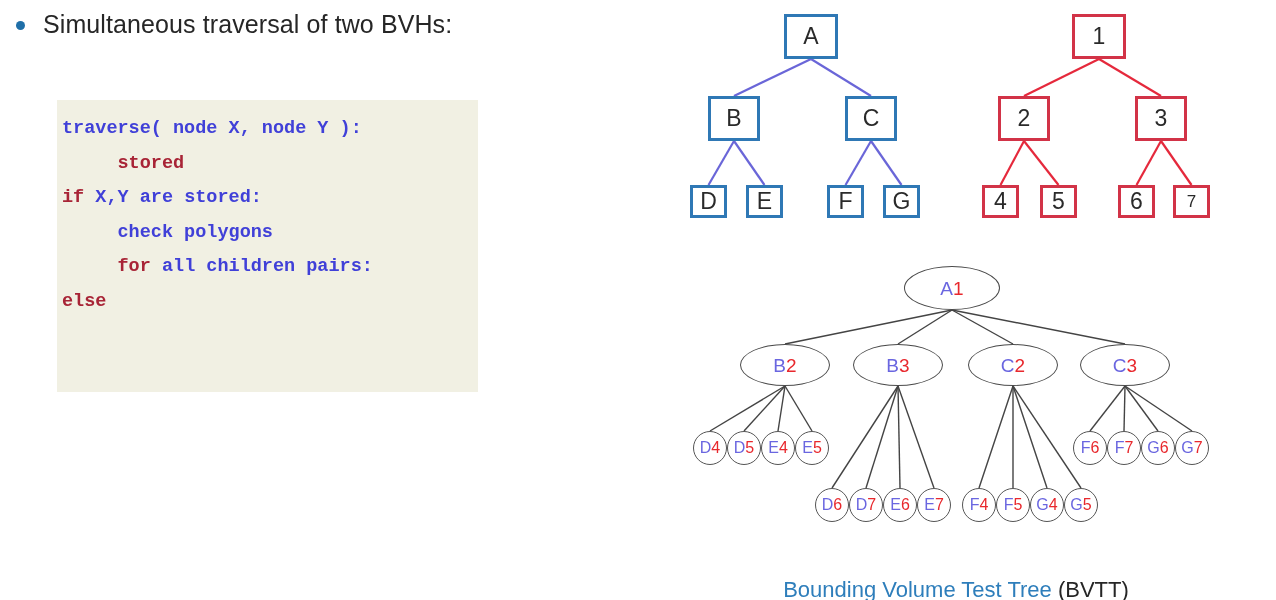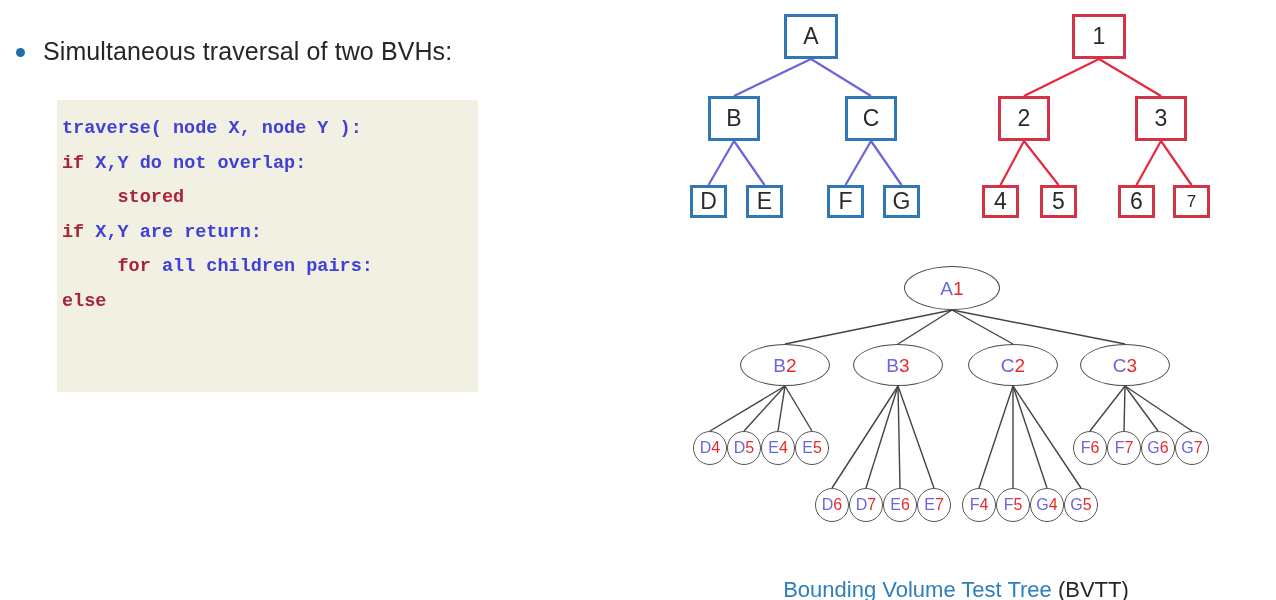--- a/index.html
+++ b/index.html
@@ -6,21 +6,21 @@
   body{
     width:1276px;height:600px;
     background:#ffffff;
     font-family:"Liberation Sans", sans-serif;
     overflow:hidden;
     position:relative;
   }
   #root{position:absolute;left:0;top:0;width:1276px;height:600px;}
 
   
-  .bullet-row{position:absolute;left:16px;top:10px;display:flex;align-items:flex-start;margin-top:27px;}
+  .bullet-row{position:absolute;left:16px;top:10px;display:flex;align-items:flex-start;}
   .bullet-dot{
     width:9px;height:9px;border-radius:50%;background:#1f6fa8;
     margin-top:11px;margin-right:18px;flex:0 0 auto;
   }
   .bullet-text{
     font-size:25px;color:#262626;line-height:1.15;white-space:nowrap;
     letter-spacing:0.1px;
   }
 
   
@@ -83,23 +83,23 @@
 
 <div id="root">
 
   <div class="bullet-row">
     <div class="bullet-dot"></div>
     <div class="bullet-text">Simultaneous traversal of two BVHs:</div>
   </div>
 
   <div class="code-block" id="code-block">
       <div class="code-line"><span class="id">traverse( node X, node Y ):</span></div>
-      <div class="code-line"><span class="kw">if</span><span class="id"> X,Y do not overlap:</span></div>
       <div class="code-line"><span class="id">     </span><span class="kw">stored</span></div>
-      <div class="code-line"><span class="kw">if</span><span class="id"> X,Y are return:</span></div>
+      <div class="code-line"><span class="kw">if</span><span class="id"> X,Y are stored:</span></div>
+      <div class="code-line"><span class="id">     check polygons</span></div>
       <div class="code-line"><span class="id">     </span><span class="kw">for</span><span class="id"> all children pairs:</span></div>
       <div class="code-line"><span class="kw">else</span></div>
     </div>
 
   <svg class="tree-svg" id="edge-layer" width="1276" height="600">
       <line x1="811" y1="59" x2="734" y2="96" stroke="#6a66d8" stroke-width="2.2"></line>
       <line x1="811" y1="59" x2="871" y2="96" stroke="#6a66d8" stroke-width="2.2"></line>
       <line x1="734" y1="141" x2="708.5" y2="185" stroke="#6a66d8" stroke-width="2.2"></line>
       <line x1="734" y1="141" x2="764.5" y2="185" stroke="#6a66d8" stroke-width="2.2"></line>
       <line x1="871" y1="141" x2="845.5" y2="185" stroke="#6a66d8" stroke-width="2.2"></line>

